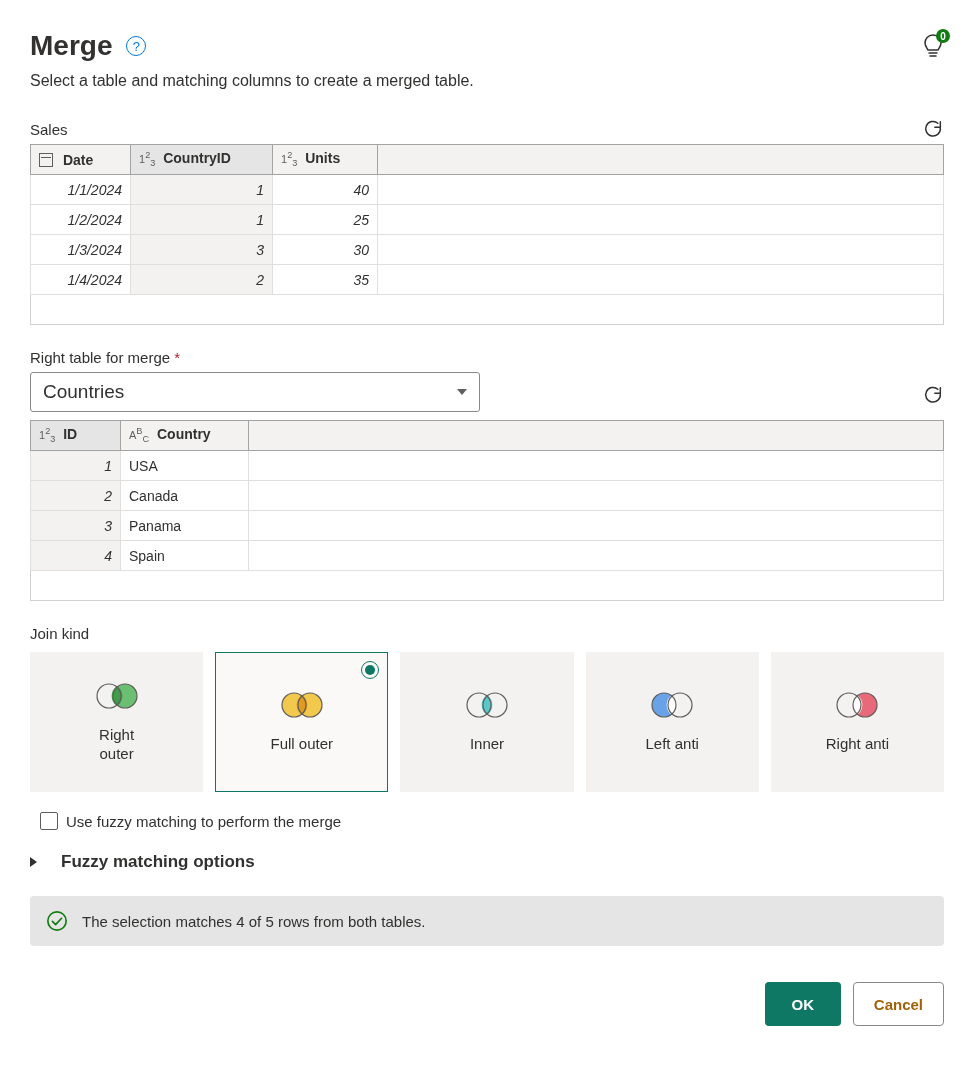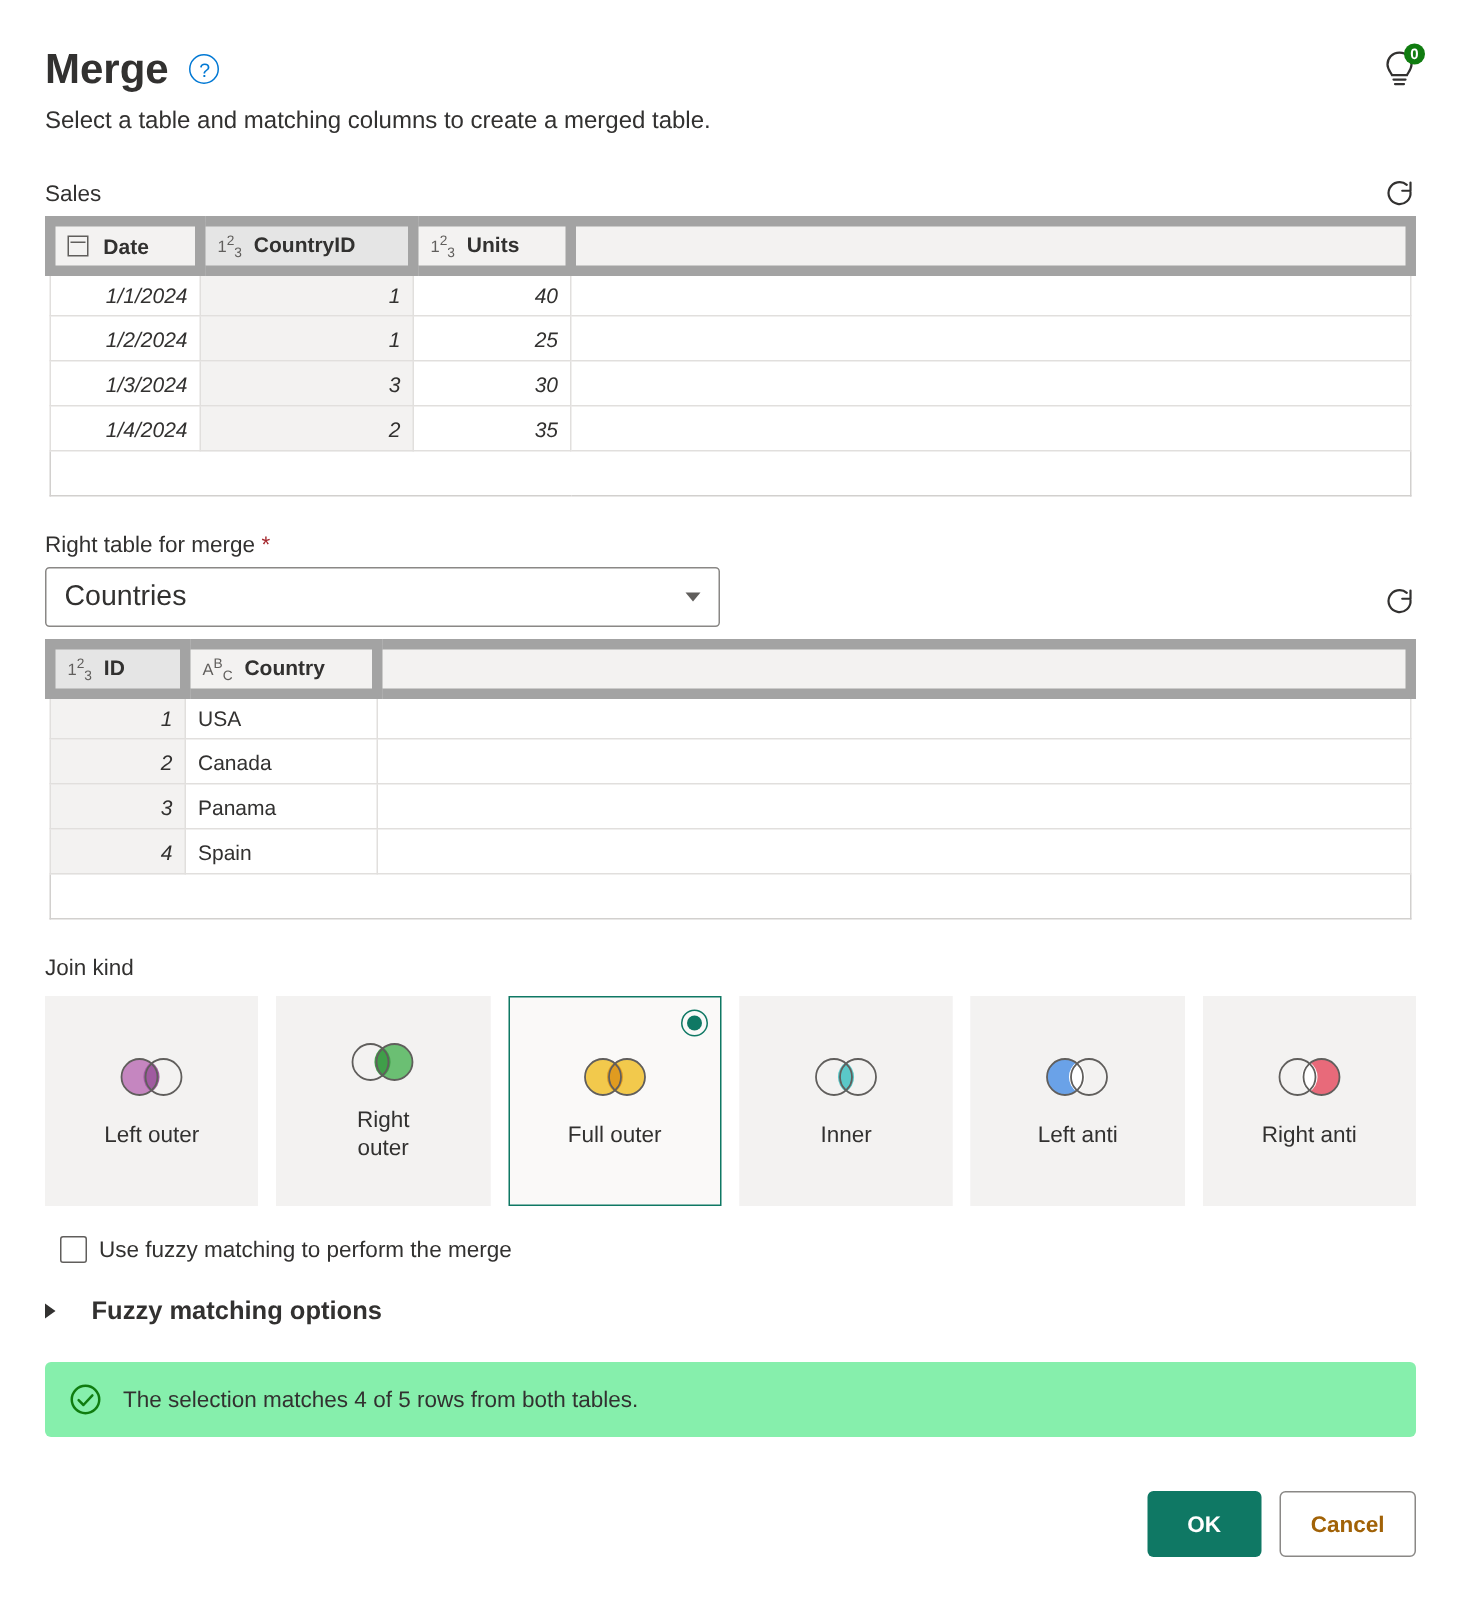--- a/index.html
+++ b/index.html
@@ -78,21 +78,21 @@
   }
   .data-table {
     border: 1px solid #d2d0ce;
     border-collapse: collapse;
     width: 100%;
     margin-bottom: 24px;
     table-layout: fixed;
   }
   .data-table th {
     background: #f3f2f1;
-    border: 7px solid #a3a3a3;
+    border: 1px solid #a3a3a3;
     padding: 4px 8px;
     font-weight: 600;
     text-align: left;
     font-size: 14px;
     height: 30px;
   }
   .data-table th.selected {
     background: #e5e5e5;
   }
   .data-table td {
@@ -222,21 +222,21 @@
     cursor:pointer;
     margin-bottom: 24px;
   }
   .chev-right {
     width:0;height:0;
     border-top:5px solid transparent;
     border-bottom:5px solid transparent;
     border-left:7px solid #323130;
   }
   .status-banner {
-    background:#86efac;
+    background:#e5e5e5;
     border-radius:4px;
     padding:14px 16px;
     display:flex;
     align-items:center;
     gap:14px;
     font-size:15px;
     margin-bottom: 36px;
   }
   .check-circle {
     width:22px; height:22px; flex-shrink:0;
@@ -394,31 +394,20 @@
         <td colspan="3"></td>
       </tr>
     </tbody>
 </table>
 
 <div class="join-section-label">Join kind</div>
 <div class="join-grid" id="join-grid">
     <div class="join-card">
 
     <svg class="venn" viewBox="0 0 48 30">
-    <path d="M16 3 A12 12 0 1 0 16 27 A12 12 0 1 0 16 3 Z" fill="#c586c0"></path>
-        <path d="M24 5 A12 12 0 0 1 24 25 A12 12 0 0 1 24 5 Z" fill="#a05aa0"></path>
-        <path d="M32 3 A12 12 0 1 0 32 27 A12 12 0 1 0 32 3 Z" fill="none"></path>
-    <path d="M16 3 A12 12 0 1 0 16 27 A12 12 0 1 0 16 3 Z" fill="none" stroke="#605e5c" stroke-width="1.2"></path>
-    <path d="M32 3 A12 12 0 1 0 32 27 A12 12 0 1 0 32 3 Z" fill="none" stroke="#605e5c" stroke-width="1.2"></path>
-  </svg>
-    <span class="join-label">Left outer</span>
-    </div>
-    <div class="join-card">
-
-    <svg class="venn" viewBox="0 0 48 30">
     <path d="M32 3 A12 12 0 1 0 32 27 A12 12 0 1 0 32 3 Z" fill="#6bbf73"></path>
         <path d="M24 5 A12 12 0 0 1 24 25 A12 12 0 0 1 24 5 Z" fill="#3f9e49"></path>
         <path d="M16 3 A12 12 0 1 0 16 27 A12 12 0 1 0 16 3 Z" fill="none"></path>
     <path d="M16 3 A12 12 0 1 0 16 27 A12 12 0 1 0 16 3 Z" fill="none" stroke="#605e5c" stroke-width="1.2"></path>
     <path d="M32 3 A12 12 0 1 0 32 27 A12 12 0 1 0 32 3 Z" fill="none" stroke="#605e5c" stroke-width="1.2"></path>
   </svg>
     <span class="join-label">Right<br>outer</span>
     </div>
     <div class="join-card selected">
     <span class="radio-dot"></span>

